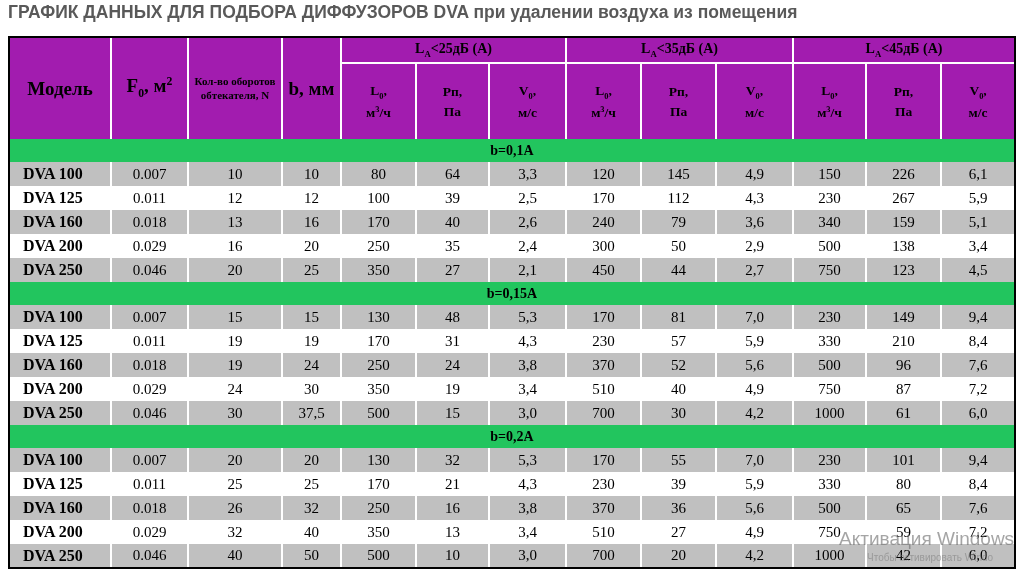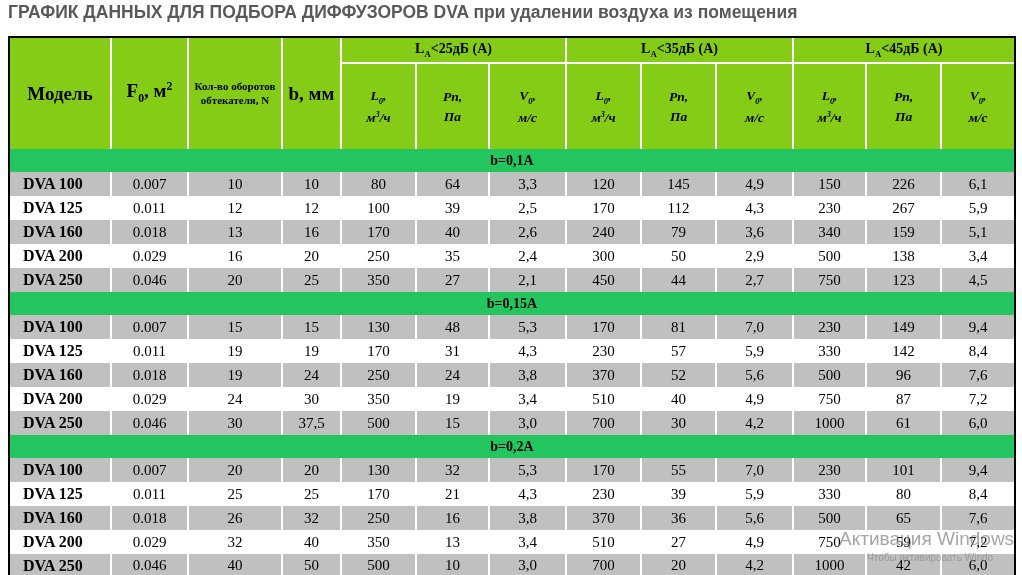--- a/index.html
+++ b/index.html
@@ -29,24 +29,24 @@
     border: 2px solid #000;
     color: #000;
   }
   table.dva th, table.dva td {
     padding: 0;
     text-align: center;
     vertical-align: middle;
     border-left: 2px dashed #fff;
     overflow: hidden;
   }
-  table.dva thead th { background: #84cc16; font-weight: bold; }
+  table.dva thead th { background: #a21caf; font-weight: bold; }
   tr.group-row { height: 26px; }
   tr.group-row th.grp { border-bottom: 2px dashed #fff; font-size: 14px; }
-  tr.sub-row { height: 86px; font-style: italic; }
+  tr.sub-row { height: 76px; }
   tr.sub-row th { font-size: 13.5px; line-height: 1.45; }
   th.h-big { font-size: 19px; }
   th.h-small { font-size: 11px; line-height: 1.2; padding: 0 12px; }
   sub { font-size: 0.62em; }
   sup { font-size: 0.62em; }
   tr.section-row { height: 23px; background: #22c55e; }
   tr.section-row td { border-left: none; font-weight: bold; font-size: 14px; }
   tr.data-row { height: 24px; font-size: 15px; }
   tr.data-row.gray td { background: #c0c0c0; }
   tr.data-row.white td { background: #ffffff; }
@@ -211,21 +211,21 @@
         <td>0.011</td>
         <td>19</td>
         <td>19</td>
         <td>170</td>
         <td>31</td>
         <td>4,3</td>
         <td>230</td>
         <td>57</td>
         <td>5,9</td>
         <td>330</td>
-        <td>142</td>
+        <td>210</td>
         <td>8,4</td>
       </tr>
       <tr class="data-row gray">
         <td class="model-cell">DVA 160</td>
         <td>0.018</td>
         <td>19</td>
         <td>24</td>
         <td>250</td>
         <td>24</td>
         <td>3,8</td>

